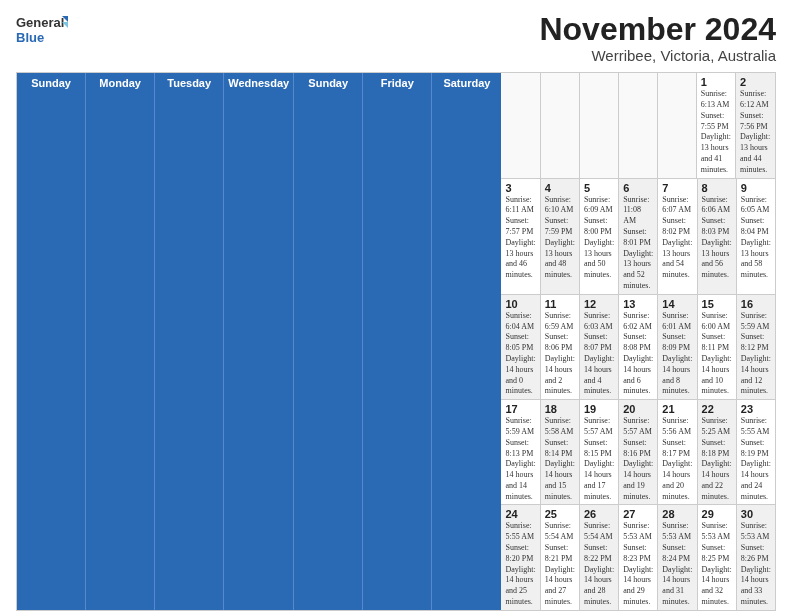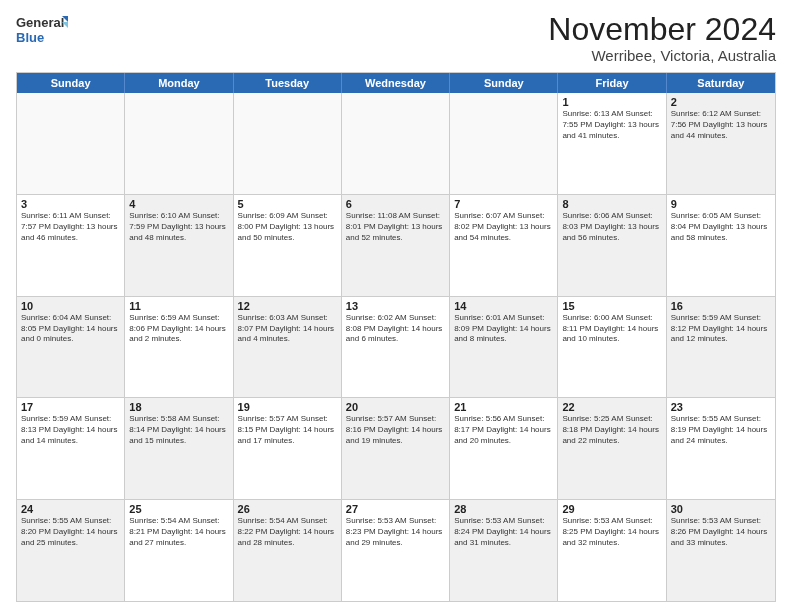--- a/index.html
+++ b/index.html
@@ -26,32 +26,31 @@
     .logo {
       display: flex;
       align-items: center;
       gap: 4px;
     }
     .title-block {
       text-align: right;
     }
     .month-title {
       font-size: 32px;
-      font-weight: normal;
+      font-weight: bold;
       color: #222;
       line-height: 1.1;
     }
     .location-title {
       font-size: 15px;
       color: #444;
     }
     .calendar {
       flex: 1;
       display: flex;
-      flex-direction: column;
       border: 1px solid #ccc;
     }
     .cal-header {
       display: grid;
       grid-template-columns: repeat(7, 1fr);
       background: #2a6ab5;
     }
     .cal-header-cell {
       color: #fff;
       font-size: 11px;
@@ -88,20 +87,21 @@
     .day-num {
       font-size: 11px;
       font-weight: bold;
       color: #222;
       margin-bottom: 1px;
     }
     .day-info {
       font-size: 8px;
       color: #333;
       line-height: 1.35;
+      font-family: Liberation Serif, serif;
     }
   </style>
 </head>
 <body>
 
 <div class="page">
   <div class="header">
     <div class="logo">
     <svg width="52" height="36" viewBox="0 0 52 36">
       <text x="0" y="15" font-size="13" font-weight="bold" fill="#333" font-family="Arial">General</text>

